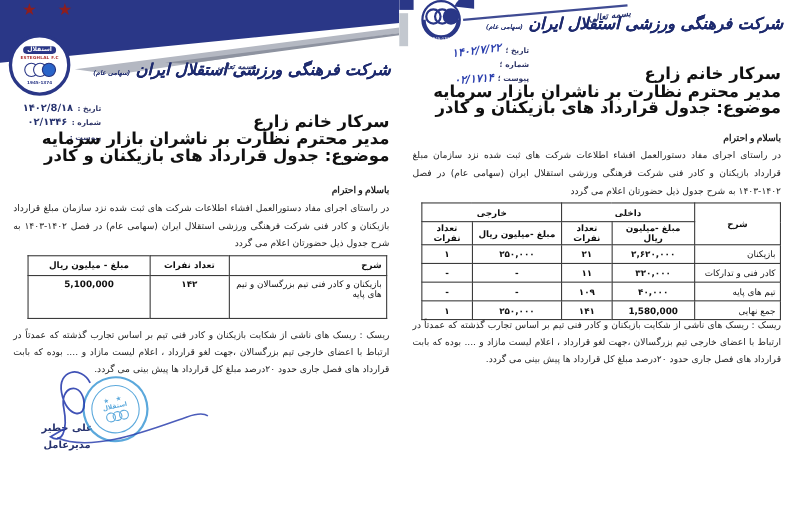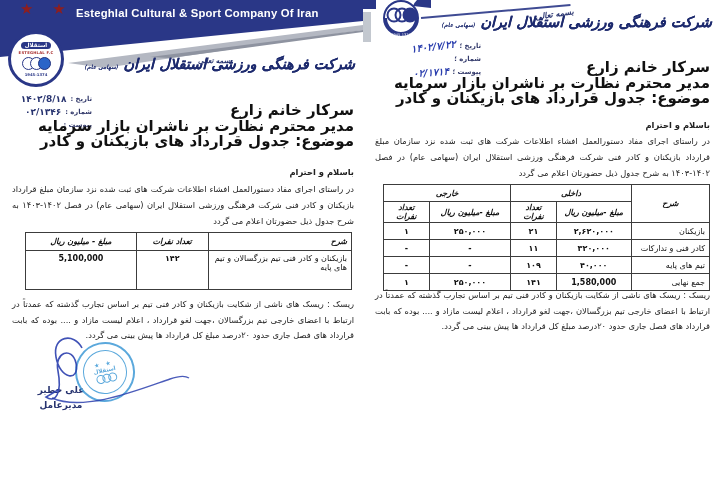--- a/index.html
+++ b/index.html
@@ -32,29 +32,29 @@
   
   .meta{position:absolute;direction:rtl;}
   .meta-row{display:flex;direction:rtl;align-items:center;gap:4px;line-height:13px;}
   .meta-label{font-size:6.8px;color:#333a6b;font-weight:bold;}
   .meta-value{font-size:9px;font-weight:bold;color:#27336f;}
   .meta-value.ink{color:#2b3fae;font-style:italic;display:inline-block;transform:rotate(-7deg);font-size:10px;}
 
   
   .recipient{position:absolute;direction:rtl;text-align:right;font-size:15px;font-weight:bold;
              color:#111;line-height:15.5px;}
-  .salutation{position:absolute;direction:rtl;font-size:8.4px;font-weight:bold;color:#222;}
+  .salutation{position:absolute;direction:rtl;font-size:8.4px;font-weight:bold;color:#222;font-family:Liberation Serif, serif;}
   .bodytext{position:absolute;direction:rtl;text-align:justify;font-size:8.3px;line-height:16px;color:#222;}
   .risk{position:absolute;direction:rtl;text-align:justify;font-size:8.3px;line-height:15.5px;color:#222;}
 
   
   table.doc{position:absolute;border-collapse:collapse;direction:rtl;table-layout:fixed;background:#fff;}
   table.doc th,table.doc td{border:0.9px solid #3c3c3c;font-size:8px;color:#111;
        padding:1px 4px;font-weight:normal;overflow:hidden;}
-  table.doc th{font-weight:bold;text-align:center;font-style:italic;}
+  table.doc th{font-weight:bold;text-align:center;}
   table.doc td.desc{text-align:right;}
   table.doc td.num{text-align:center;font-weight:bold;}
   #left-table{left:25px;top:232px;width:327px;}
   #left-table th{height:15px;}
   #left-table td{height:34px;vertical-align:top;padding-top:3px;}
   #right-table{left:20px;top:184px;width:327px;}
   #right-table th{height:14px;}
   #right-table td{height:14px;}
 
   
@@ -85,21 +85,20 @@
 <div id="stage">
 
   <div class="page" id="left-page">
 
     <svg class="band-svg" width="363" height="72" viewBox="0 0 363 72">
       <polygon points="0,0 363,0 363,21 0,57" fill="#2a3787"></polygon>
       <polygon points="68,63 363,25 363,30 104,68" fill="#b4b8c2"></polygon>
       <polygon points="150,57 363,30 363,32 170,58" fill="#8e93a0"></polygon>
     </svg>
     <span class="stars">★ ★</span>
-    <div class="title-en">Esteghlal Cultural &amp; Sport Company Of Iran</div>
 
     <div class="logo">
       <span class="fa">استقلال</span>
       <span class="en">ESTEGHLAL F.C</span>
       <span class="rings">
         <span class="ring"></span>
           <span class="ring"></span>
           <span class="ring solid"></span>
       </span>
       <span class="yrs">1945-1374</span>

